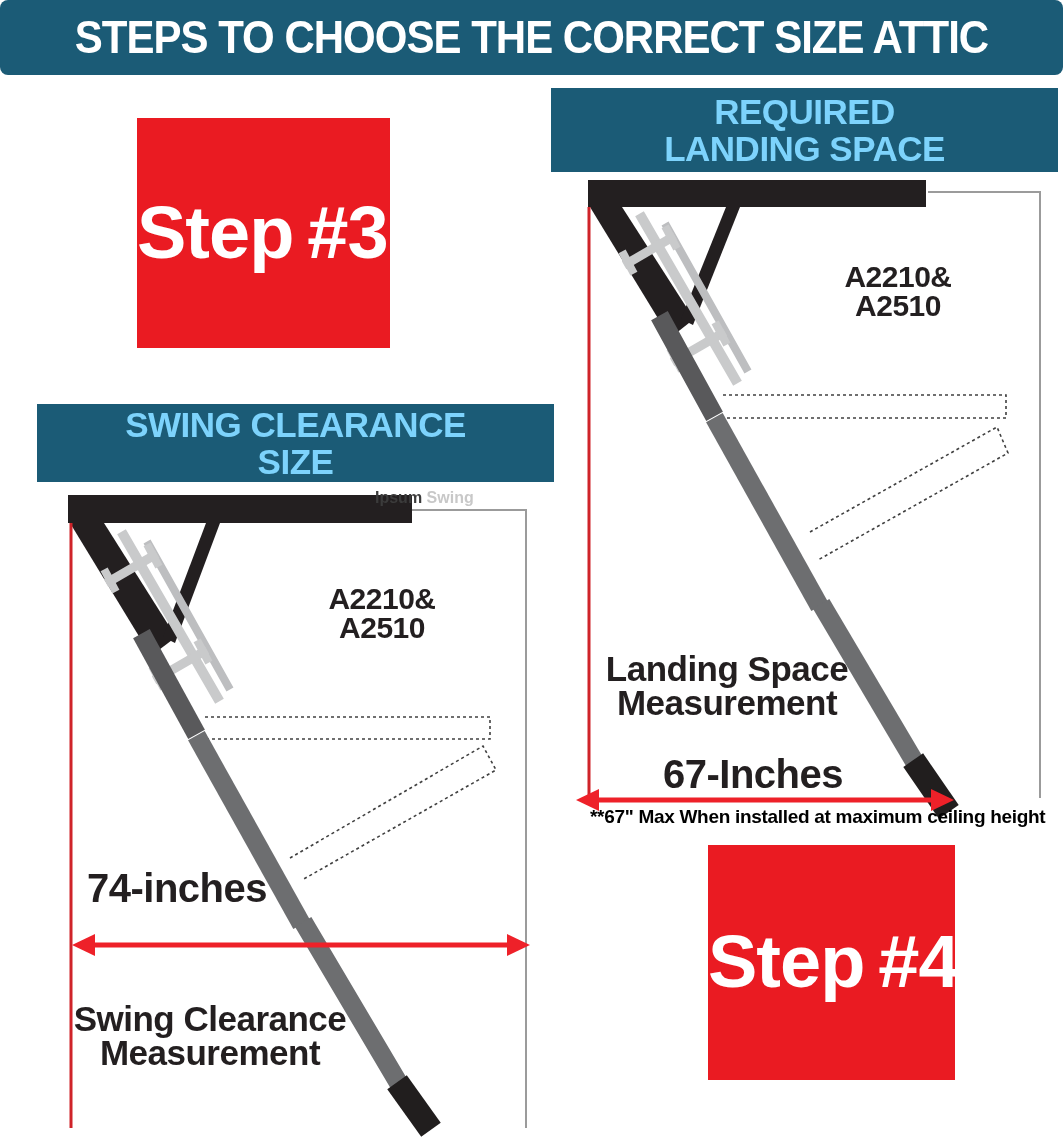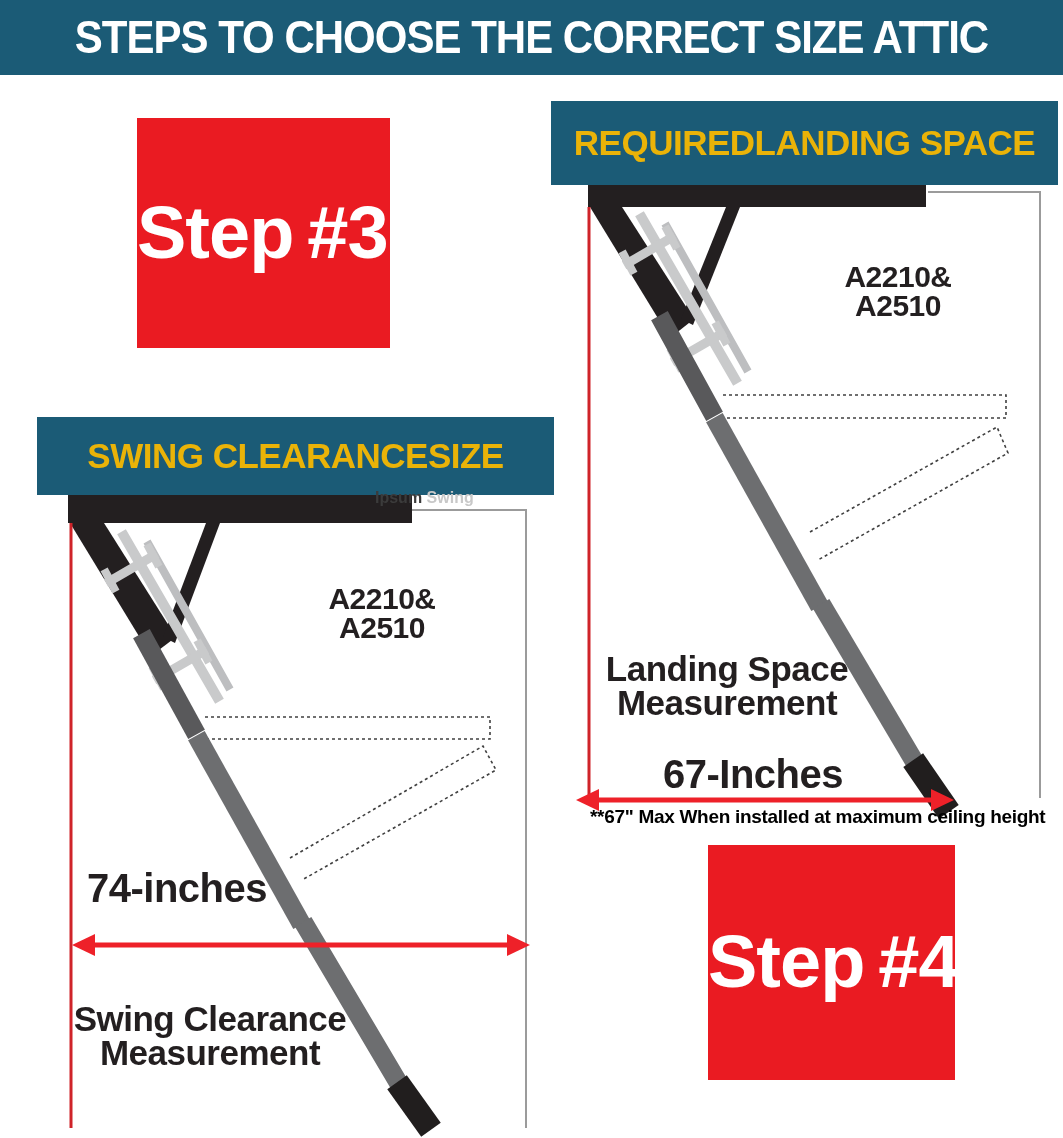--- a/index.html
+++ b/index.html
@@ -18,30 +18,30 @@
     --watermark-gray:#c8c8c8;
   }
   html,body{margin:0;padding:0;background:#ffffff;}
   .page{
     position:relative;width:1063px;height:1138px;overflow:hidden;background:#ffffff;
     font-family:"Liberation Sans","DejaVu Sans",sans-serif;
   }
   .art{position:absolute;left:0;top:0;width:1063px;height:1138px;}
   .topbar{
     position:absolute;left:0;top:0;width:1063px;height:75px;background:var(--banner-teal);
-    display:flex;align-items:center;justify-content:center;
+    display:flex;align-items:center;justify-content:center;border-radius:8px;
   }
   .topbar span{
     color:#ffffff;font-size:42px;font-weight:700;letter-spacing:-1px;white-space:nowrap;
     transform:scaleY(1.08);
   }
   .banner{
-    position:absolute;background:var(--banner-teal);color:#eab308;
-    display:flex;flex-direction:row;align-items:center;justify-content:center;
-    text-align:center;font-weight:700;margin-top:13px;
+    position:absolute;background:var(--banner-teal);color:#7dd3fc;
+    display:flex;flex-direction:column;align-items:center;justify-content:center;
+    text-align:center;font-weight:700;
   }
   .banner div{font-size:35px;line-height:1.07;letter-spacing:-0.5px;white-space:nowrap;}
   .banner-landing{left:551px;top:88px;width:507px;height:84px;}
   .banner-swing{left:37px;top:404px;width:517px;height:78px;}
   .badge{
     position:absolute;background:var(--step-red);color:#ffffff;
     display:flex;align-items:center;justify-content:flex-start;gap:14px;
     font-weight:700;text-align:center;
   }
   .badge .w,.badge .n{font-size:74px;line-height:0.95;letter-spacing:-1px;}

